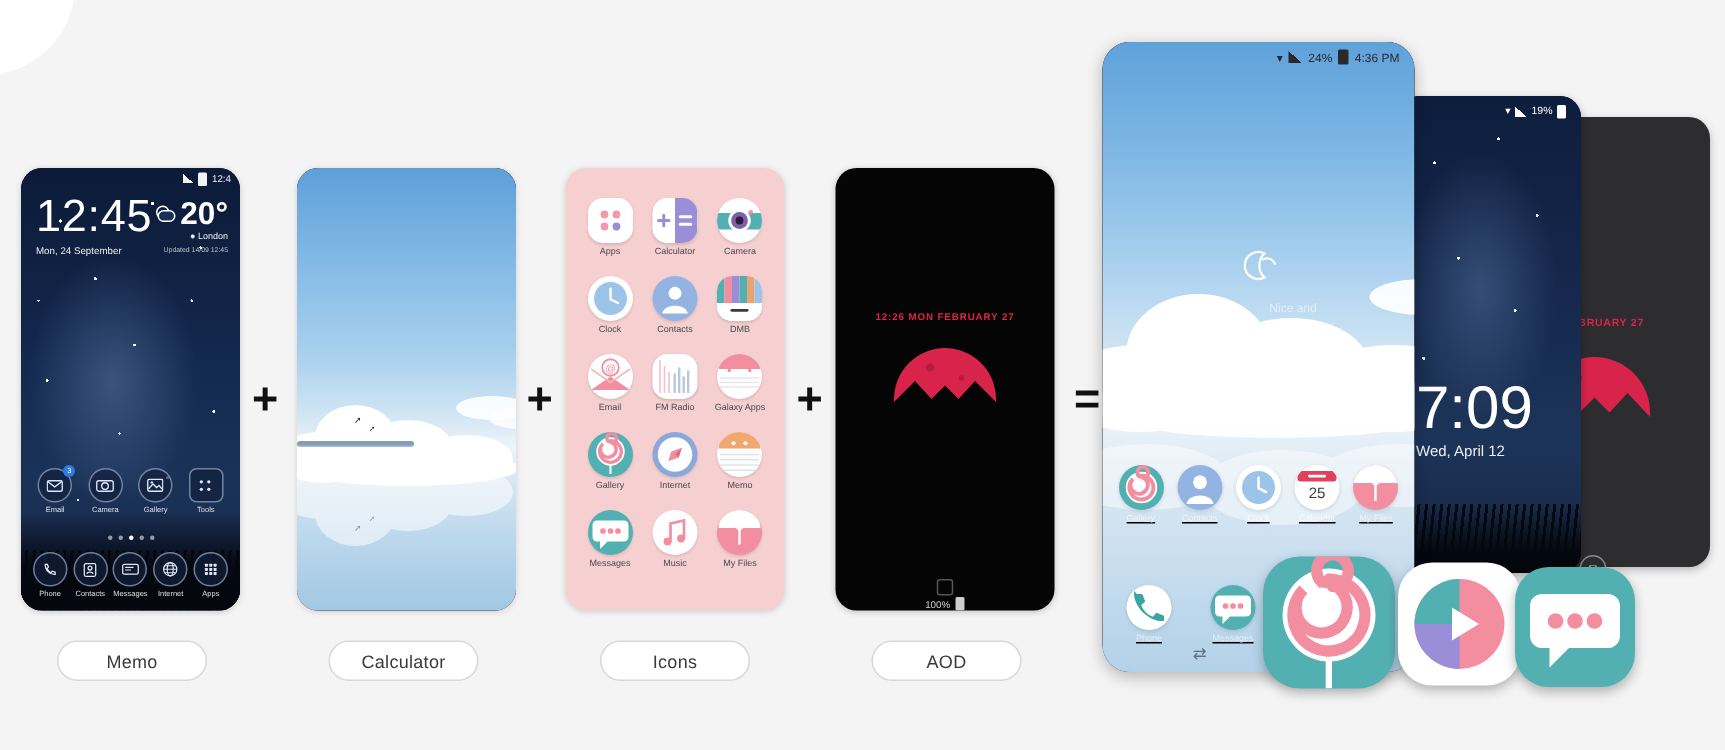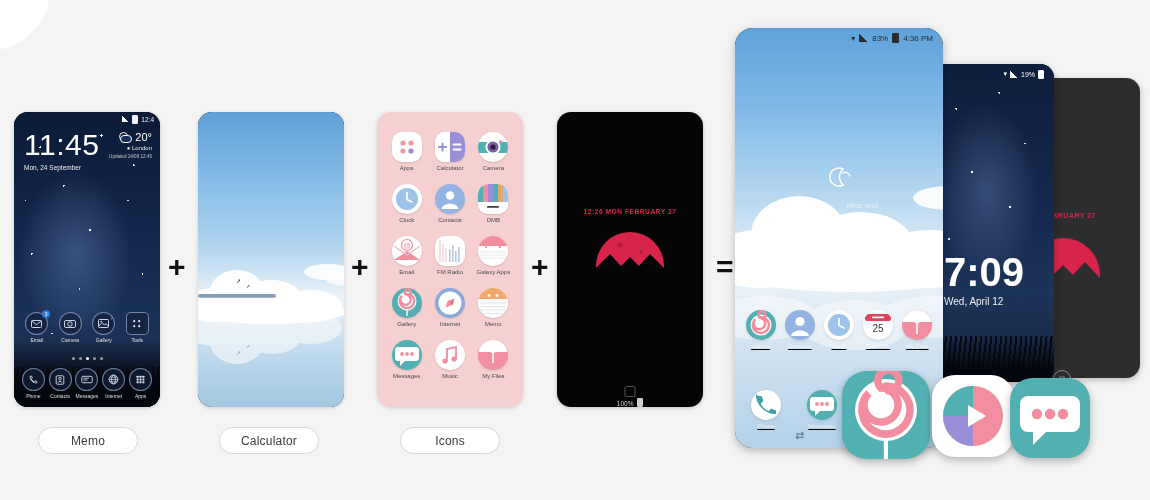--- a/index.html
+++ b/index.html
@@ -56,21 +56,21 @@
   .sbar{position:absolute;top:3px;right:6px;display:flex;align-items:center;gap:3px;
     color:#fff;font-size:6.5px;opacity:.95;}
   .bars{display:inline-block;width:7px;height:6px;
     background:linear-gradient(to top right,#fff 50%,transparent 50%);}
   .batt{display:inline-block;width:4px;height:6.5px;border:1px solid #fff;border-radius:1px;background:#fff;}
   .p1clock{position:absolute;left:10px;top:18px;color:#fff;}
   .p1clock .t{font-size:30px;font-weight:300;letter-spacing:0.5px;line-height:1;}
   .p1clock .d{font-size:6.5px;margin-top:4px;opacity:.92;}
   .p1wx{position:absolute;right:8px;top:20px;text-align:right;color:#fff;}
   .p1wx .row{display:flex;align-items:center;justify-content:flex-end;gap:3px;}
-  .p1wx .deg{font-size:11px;font-weight:400;line-height:1;}
+  .p1wx .deg{font-size:21px;font-weight:700;line-height:1;}
   .p1wx .loc{font-size:6px;margin-top:2px;opacity:.92;}
   .p1wx .upd{font-size:4.6px;margin-top:3px;opacity:.7;}
   .sun-cloud{width:13px;height:11px;position:relative;}
   .sun-cloud .s{position:absolute;left:0;top:0;width:7px;height:7px;border-radius:50%;
      border:1.1px solid #fff;}
   .sun-cloud .c{position:absolute;right:0;bottom:0;width:10px;height:6px;border-radius:6px;
      border:1.1px solid #fff;background:#16305a;}
 
   .row-apps{position:absolute;left:0;right:0;display:flex;justify-content:space-around;padding:0 6px;}
   .appitem{width:24px;text-align:center;color:#fff;}
@@ -136,21 +136,21 @@
       radial-gradient(1px 1px at 33% 34%, #fff 99%, transparent),
       radial-gradient(1px 1px at 64% 45%, #fff 99%, transparent),
       radial-gradient(1px 1px at 14% 55%, #dbe6fa 99%, transparent),
       radial-gradient(ellipse 60% 40% at 45% 40%, rgba(140,175,225,.28), transparent 70%),
       linear-gradient(#0d1d3d 0%, #16294e 45%, #1d3459 72%, #152543 100%);}
   .r2forest{position:absolute;left:0;right:0;bottom:0;height:70px;}
   .r2forest:after{content:"";position:absolute;left:0;right:0;bottom:0;height:46px;
     background:repeating-linear-gradient(96deg, transparent 0 3px, rgba(4,7,14,.95) 3px 5px),linear-gradient(transparent,#04070d 72%);}
   .r2status{position:absolute;top:6px;right:10px;display:flex;align-items:center;gap:3px;color:#fff;font-size:7px;}
   .r2time{position:absolute;left:12px;top:188px;color:#fff;}
-  .r2time .t{font-size:40px;font-weight:700;line-height:1;}
+  .r2time .t{font-size:40px;font-weight:400;line-height:1;}
   .r2time .d{font-size:10px;margin-top:4px;opacity:.92;}
 
   .r3time{position:absolute;left:10px;top:134px;color:#d8234a;font-size:7px;font-weight:700;letter-spacing:.5px;}
   .r3mount{position:absolute;left:14px;top:160px;width:74px;height:56px;}
   .r3batt{position:absolute;left:14px;top:276px;color:#cfcfcf;font-size:7px;}
   .r3icons{position:absolute;left:12px;top:292px;display:flex;gap:11px;}
   .r3icons .ci{width:16px;height:16px;border-radius:50%;border:1px solid #8b8b8b;color:#d2d2d2;display:flex;align-items:center;justify-content:center;font-size:7px;}
 
   
   .float{position:absolute;border-radius:28%;overflow:hidden;box-shadow:0 3px 8px rgba(0,0,0,.28);}
@@ -169,21 +169,21 @@
     <div class="screen night-sky">
       <div class="forest"></div>
 
       <div class="sbar">
         <span class="bars"></span>
         <span class="batt"></span>
         <span>12:4</span>
       </div>
 
       <div class="p1clock">
-        <div class="t">11:45</div>
+        <div class="t">12:45</div>
         <div class="d">Mon, 24 September</div>
       </div>
 
       <div class="p1wx">
         <div class="row">
           <span class="sun-cloud">
             <i class="s"></i>
               <i class="c"></i>
           </span>
           <span class="deg"><span>20</span><span>°</span></span>
@@ -618,21 +618,21 @@
       <div style="position:absolute;left:0;right:0;top:252px;bottom:0;background:linear-gradient(rgba(255,255,255,.30), rgba(178,208,232,.38));"></div>
       <div style="position:absolute;left:-26px;top:268px;width:270px;height:66px;opacity:.45;transform:scaleY(-1);">
         <i class="cl" style="left:0;top:22px;width:110px;height:44px;"></i>
         <i class="cl" style="left:92px;top:12px;width:108px;height:50px;"></i>
         <i class="cl" style="left:170px;top:24px;width:110px;height:42px;"></i>
       </div>
 
       <div class="r1status">
         <span>▾</span>
         <span class="bars" style="width:9px;height:8px;background:linear-gradient(to top right,#2a2a2a 50%,transparent 50%);"></span>
-        <span>83%</span>
+        <span>24%</span>
         <span style="display:inline-block;width:5px;height:8px;border:1px solid #2a2a2a;border-radius:1px;background:#2a2a2a;"></span>
         <span>4:36 PM</span>
       </div>
 
 
       <div class="r1moon">
         <svg width="26" height="24" viewBox="0 0 26 24">
           <path d="M17 4 A9 9 0 1 0 17 20 A11 11 0 0 1 17 4 Z" fill="none" stroke="#fff" stroke-width="1.5"></path>
           <path d="M16 8 A5.5 5.5 0 0 1 24 11" fill="none" stroke="#fff" stroke-width="1.4" stroke-linecap="round"></path>
         </svg>
@@ -763,14 +763,17 @@
 
   <div class="pill" style="left:38px;top:427px;width:98px;">
     <span>Memo</span>
   </div>
   <div class="pill" style="left:219px;top:427px;width:98px;">
     <span>Calculator</span>
   </div>
   <div class="pill" style="left:400px;top:427px;width:98px;">
     <span>Icons</span>
   </div>
+  <div class="pill" style="left:581px;top:427px;width:98px;">
+    <span>AOD</span>
+  </div>
 
 </div>
 
 </body></html>

